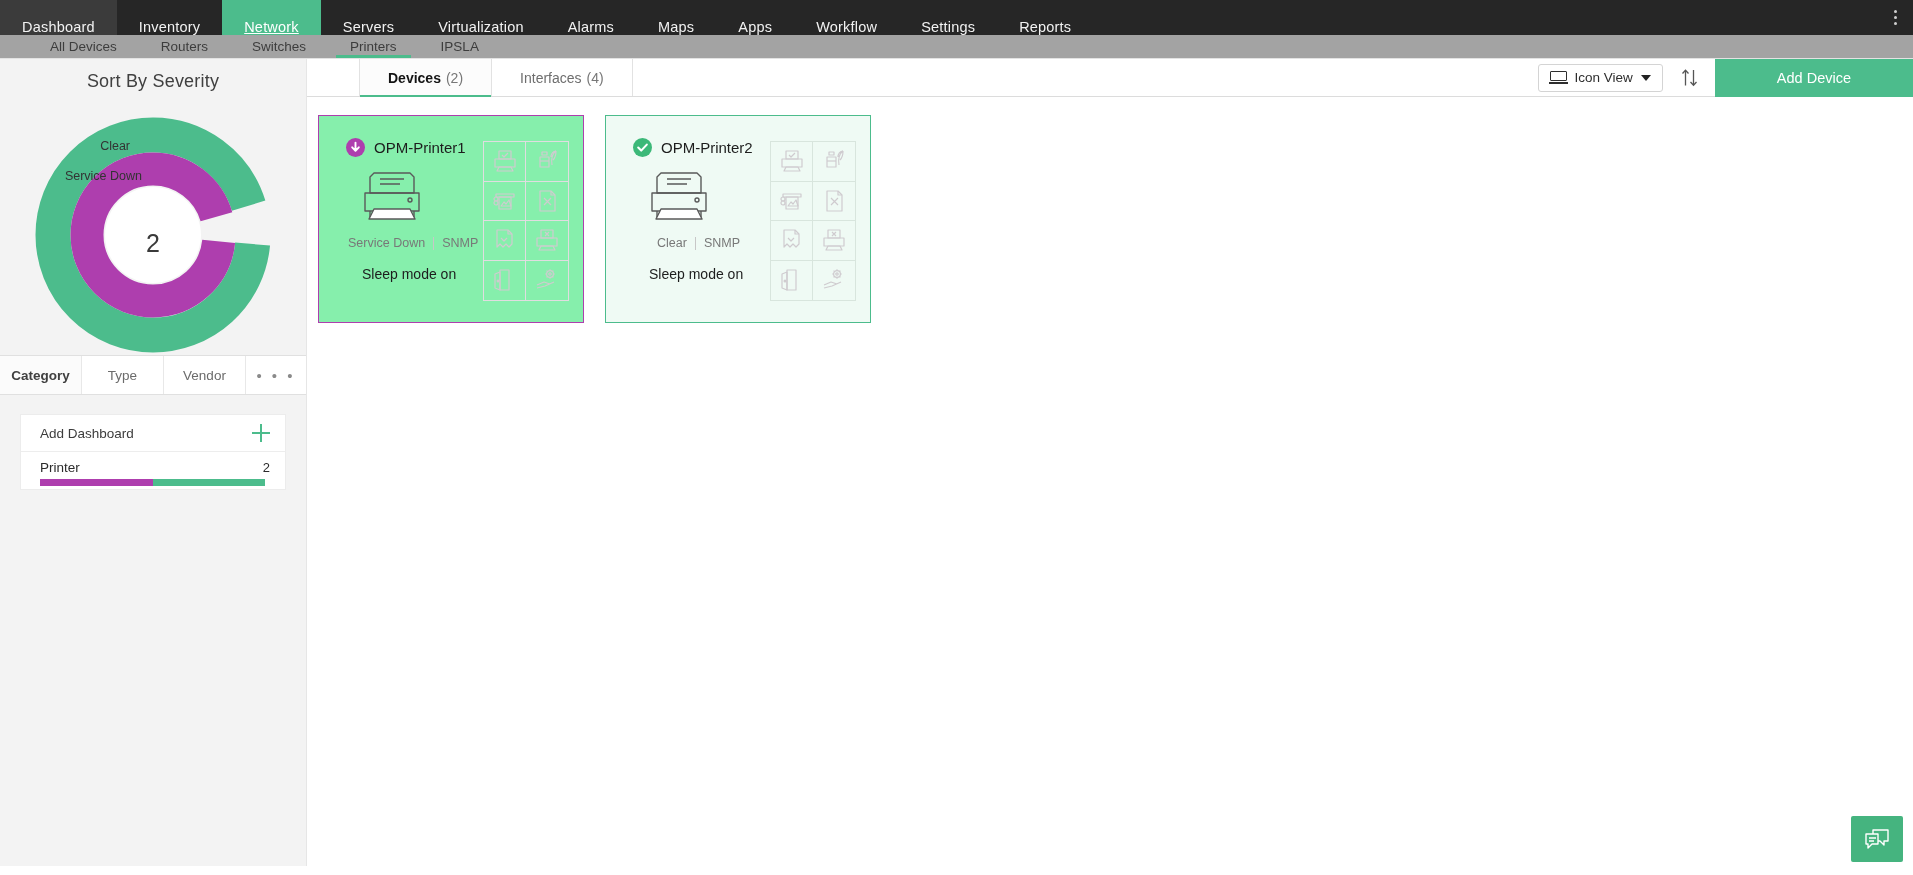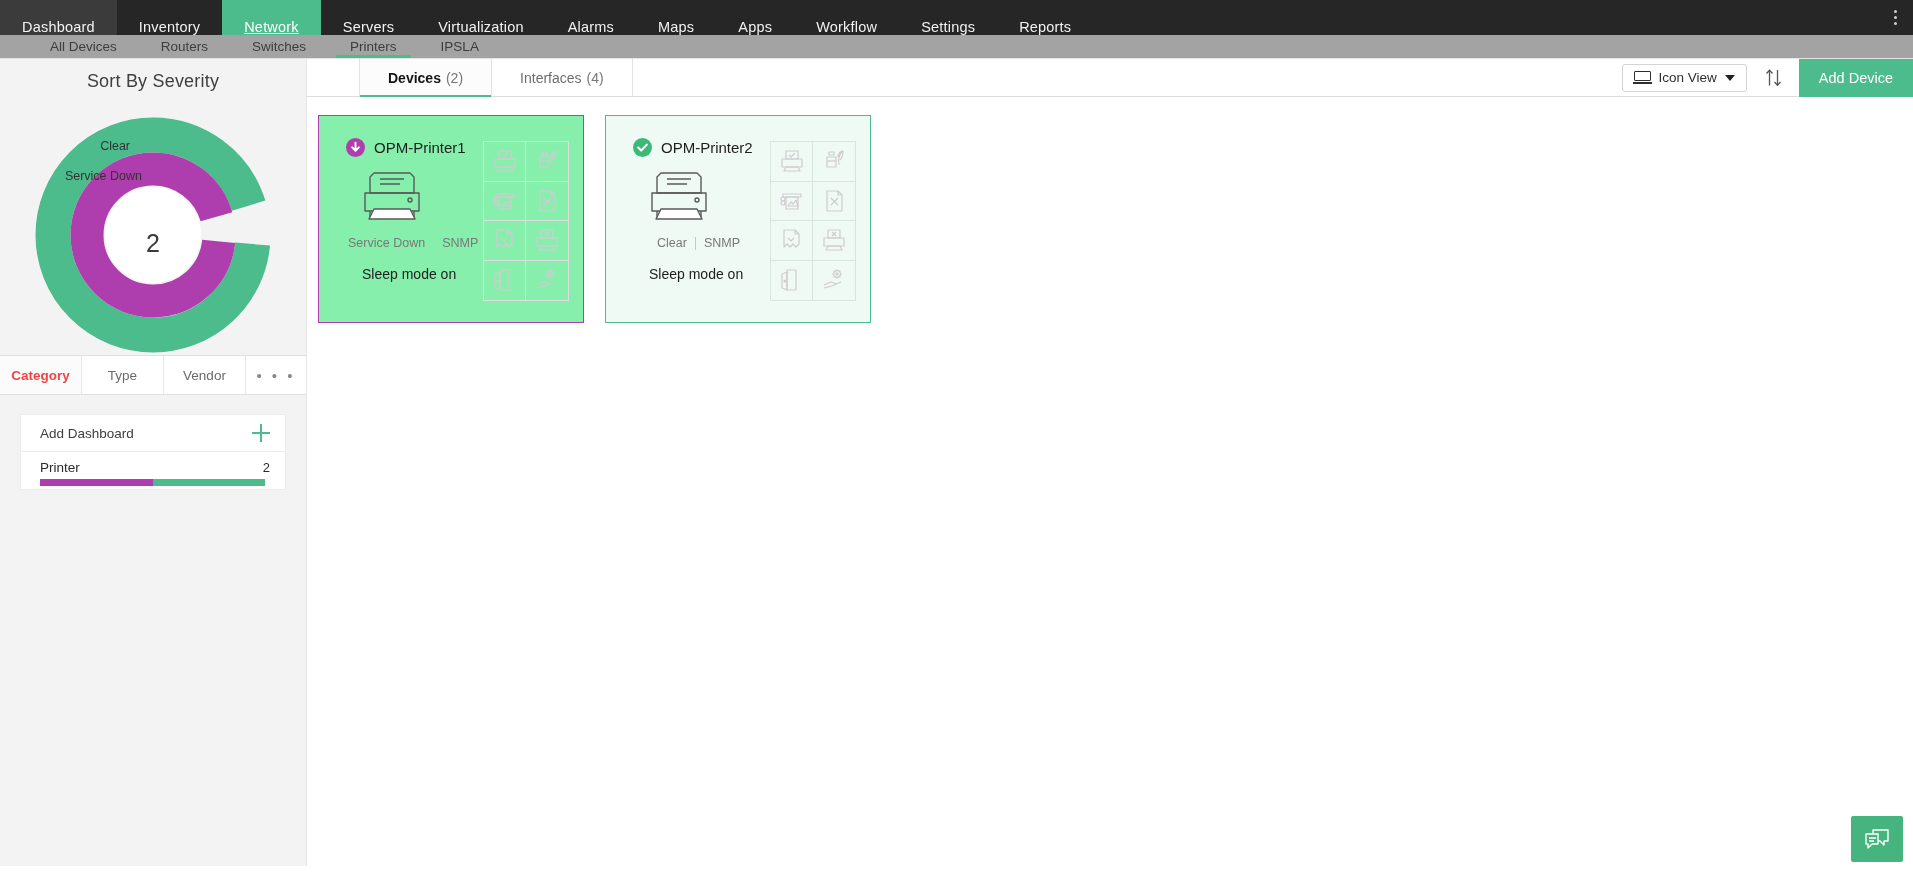--- a/index.html
+++ b/index.html
@@ -68,21 +68,21 @@
   .lbl-clear { right:176px; top:47px; }
   .lbl-sdown { right:164px; top:77px; }
 
   
   .cat-tabs { display:flex; background:#ffffff; border-bottom:1px solid #e0e0e0; height:39px; }
   .cat-tab {
     flex:1; display:flex; align-items:center; justify-content:center;
     font-size:13.5px; color:#6b6b6b; cursor:pointer;
     border-right:1px solid #e8e8e8; background:#fff;
   }
-  .cat-tab.active { color:#ef4444; font-weight:bold; background:#fbfbfb; }
+  .cat-tab.active { color:#404040; font-weight:bold; background:#fbfbfb; }
   .cat-tab.dots { flex:0 0 60px; border-right:none; letter-spacing:3px; color:#8a8a8a; font-size:15px; }
 
   .cat-body { flex:1; background:#f3f3f3; padding:19px 20px 0 20px; }
   .cat-card { background:#fff; border:1px solid #ececec; }
   .add-cat-row {
     display:flex; align-items:center; justify-content:space-between;
     height:37px; padding:0 15px 0 19px; border-bottom:1px solid #ededed;
     cursor:pointer;
   }
   .add-cat-row span { font-size:13.5px; color:#3c3c3c; }
@@ -127,21 +127,21 @@
     font-size:13.5px; color:#2e2e2e; cursor:pointer; margin-right:12px;
   }
   .monitor-icon { width:17px; height:13px; position:relative; flex:none; }
   .monitor-icon .scr { position:absolute; inset:0 0 3px 0; border:1.6px solid #2e2e2e; border-radius:1px; }
   .monitor-icon .base { position:absolute; left:-1px; right:-1px; bottom:0; height:1.8px; background:#2e2e2e; }
   .caret { width:0;height:0;border-left:5px solid transparent;border-right:5px solid transparent;border-top:6px solid #222; }
 
   .sort-btn { width:30px; display:flex; align-items:center; justify-content:center; cursor:pointer; margin-right:10px;}
   .add-device-btn {
     background:#4CBC8C; color:#fff; font-size:14.5px; height:38px;
-    display:flex; align-items:center; justify-content:center; padding:0 20px;
+    display:flex; align-items:center; justify-content:center; padding:0 62px;
     cursor:pointer; white-space:nowrap;
   }
 
   
   .cards { padding:18px 0 0 11px; display:flex; gap:21px; }
   .device-card {
     width:266px; height:208px; border:1px solid; position:relative;
     padding:22px 14px 0 27px; display:flex;
   }
   .device-card.down { background:#86efac; border-color:#AE3EAE; }

